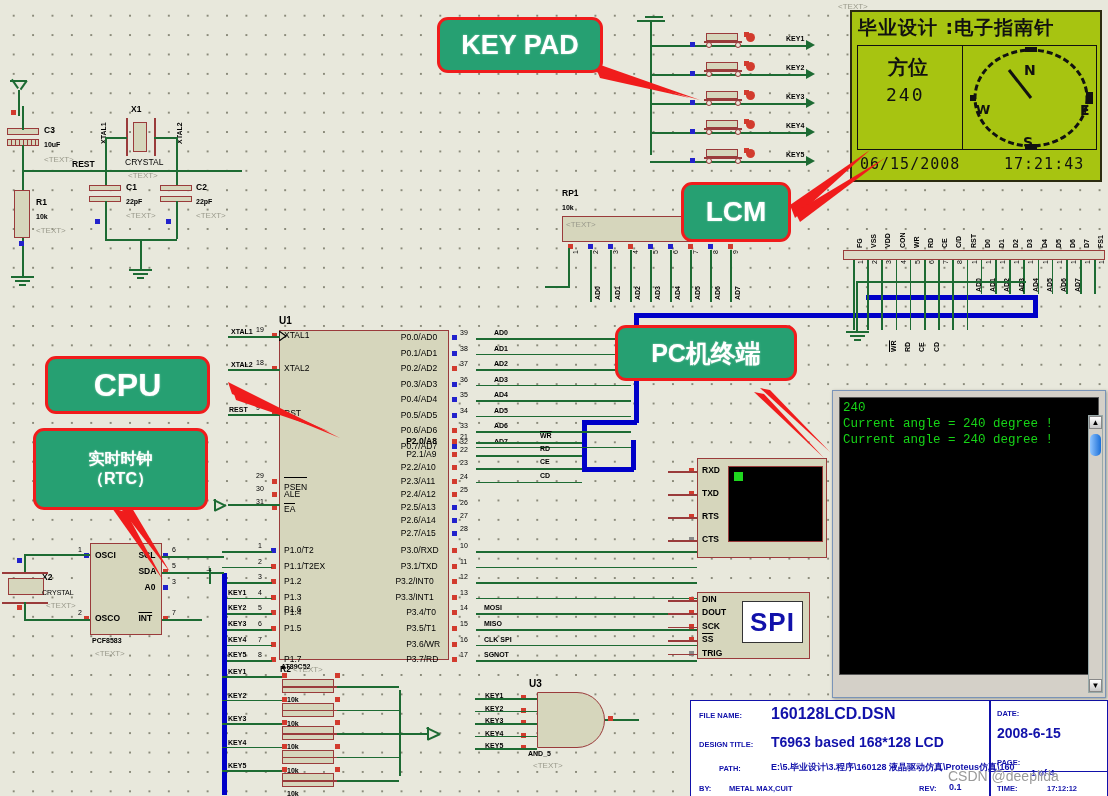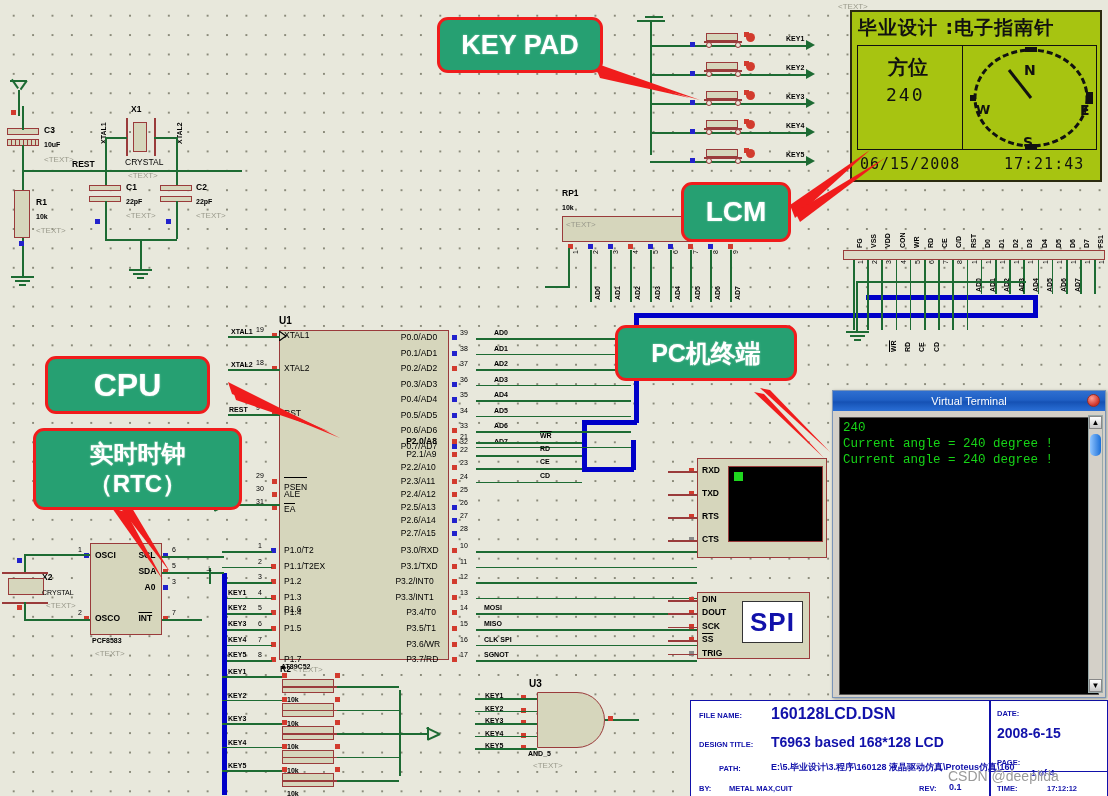--- a/index.html
+++ b/index.html
@@ -789,24 +789,20 @@
   <div class="wire h" style="left:856px;top:281px;width:170px;"></div>
   <div class="wire v" style="left:856px;top:281px;height:50px;"></div>
   <div class="gnd" style="left:857px;top:331px;">
     <i style="left:-11px;top:0;width:23px;height:2px;"></i>
     <i style="left:-7px;top:4px;width:15px;height:1.5px;"></i>
     <i style="left:-3px;top:8px;width:7px;height:1.5px;"></i>
   </div>
 
 
   <div class="win" style="left:832px;top:390px;width:274px;height:308px;z-index:50;">
-    <div class="win-tb">
-      <span>Virtual Terminal</span>
-      <span class="win-close"></span>
-    </div>
     <div class="term-body" style="height:278px;">
       <div class="term-text" id="term-lines">240
 Current angle = 240 degree !
 Current angle = 240 degree !</div>
     </div>
     <div class="term-scroll">
       <div class="term-sbtn" style="top:0;">▲</div>
       <div class="term-thumb"></div>
       <div class="term-sbtn" style="bottom:0;">▼</div>
     </div>
@@ -822,21 +818,21 @@
     <polygon points="118,505 170,572 132,508" fill="#f01c1c"></polygon>
     <polygon points="112,508 163,580 126,512" fill="#f01c1c"></polygon>
     <polygon points="760,388 830,452 770,390" fill="#f01c1c"></polygon>
     <polygon points="754,392 824,458 764,394" fill="#f01c1c"></polygon>
   </svg>
 
   <div class="callout" style="left:437px;top:17px;width:166px;height:56px;font-size:27px;">KEY PAD</div>
   <div class="callout" style="left:615px;top:325px;width:182px;height:56px;font-size:25px;">PC机终端</div>
   <div class="callout" style="left:681px;top:182px;width:110px;height:60px;font-size:28px;">LCM</div>
   <div class="callout" style="left:45px;top:356px;width:165px;height:58px;font-size:32px;">CPU</div>
-  <div class="callout" style="left:33px;top:428px;width:209px;height:82px;font-size:24px;flex-direction:column;line-height:1.25;">
+  <div class="callout" style="left:33px;top:428px;width:175px;height:82px;font-size:16px;flex-direction:column;line-height:1.25;">
     <span style="white-space:pre-line;">实时时钟
 （RTC）</span>
   </div>
 
   <div class="titleblock" style="left:690px;top:700px;width:418px;height:112px;">
     <div class="tb-div" style="left:298px;top:0;width:1.6px;height:96px;"></div>
     <div class="tb-div" style="left:298px;top:70px;width:120px;height:1.4px;"></div>
 
     <div class="tb-cell tb-key" style="left:8px;top:10px;">FILE NAME:</div>
     <div class="tb-cell tb-val-lg" style="left:80px;top:4px;">160128LCD.DSN</div>

